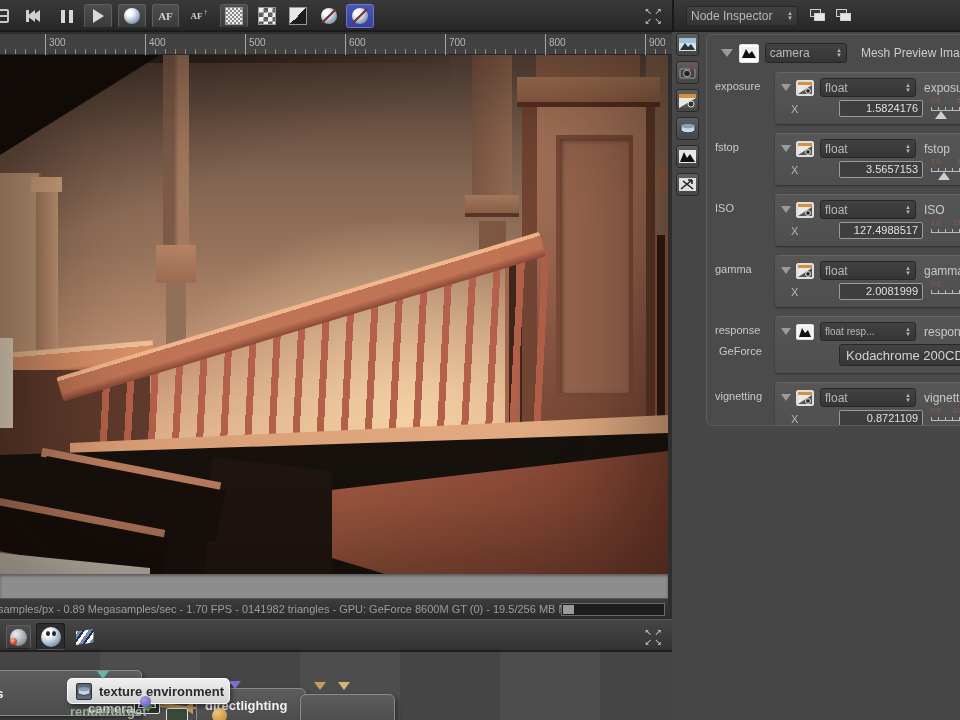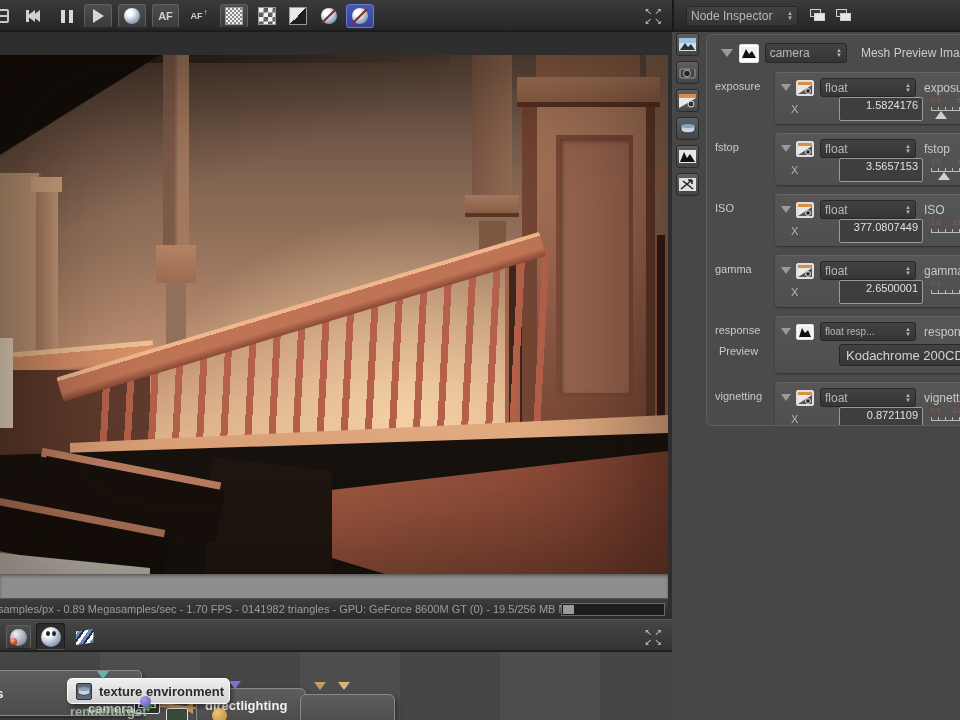--- a/index.html
+++ b/index.html
@@ -29,21 +29,21 @@
   .checker-coarse{width:18px;height:18px;border:1px solid #999;background-color:#f2f2f2;
       background-image:linear-gradient(45deg,#555 25%,transparent 25%,transparent 75%,#555 75%),
                        linear-gradient(45deg,#555 25%,transparent 25%,transparent 75%,#555 75%);
       background-size:9px 9px;background-position:0 0,4.5px 4.5px;}
   .halfsquare{width:18px;height:18px;border:1px solid #999;
       background:linear-gradient(135deg,#e8e8e8 0 50%,#1e1e1e 50% 100%);}
   .gridicon{width:14px;height:14px;border:2px solid #c9c9c9;border-radius:2px;
       background:linear-gradient(#c9c9c9 2px,transparent 2px) 0 4px/14px 6px repeat-y;}
   .expand{display:grid;grid-template-columns:9px 9px;grid-template-rows:9px 9px;gap:1px;
       font-size:9px;line-height:9px;color:#cfcfcf;font-family:"DejaVu Sans",sans-serif;}
-  .aftxt{font-weight:bold;font-size:11px;letter-spacing:0;}
+  .aftxt{font-weight:bold;font-size:11px;letter-spacing:0;font-family:Liberation Serif, serif;}
   .afup{font-size:8px;margin-left:1px;transform:translateY(-4px);}
   
   .panel-topbar{position:absolute;left:672px;top:0;width:288px;height:32px;
       background:linear-gradient(#3a3a3a,#272727);border-bottom:2px solid #1c1c1c;border-left:2px solid #191919;}
   .dropdown{background:linear-gradient(#424242,#353535);border:1px solid #272727;border-radius:3px;
       color:#b8b8b8;font-size:12px;display:flex;align-items:center;padding:0 4px;position:relative;}
   .spinner{margin-left:auto;display:flex;flex-direction:column;line-height:5px;font-size:6px;color:#b5b5b5;}
   .layericon{position:relative;width:16px;height:13px;}
   .layericon i{position:absolute;display:block;width:11px;height:8px;border:1px solid #cfcfcf;background:#3a3a3a;}
   .layericon i.b{left:4px;top:4px;background:#e6e6e6;}
@@ -103,21 +103,21 @@
   .pgroup{display:flex;margin-bottom:9px;}
   .plabel{width:62px;padding:8px 0 0 2px;font-size:11px;color:#c9c9c9;flex:none;}
   .pbox{flex:1;background:linear-gradient(#565656,#4e4e4e);border-radius:4px;border-top:1px solid #666;
       box-shadow:0 1px 2px rgba(0,0,0,.4);padding:4px 0 5px 4px;position:relative;}
   .prow{display:flex;align-items:center;height:21px;white-space:nowrap;}
   .prow .exp-tri{margin:0 5px 0 2px;border-top-width:7px;border-left-width:5px;border-right-width:5px;}
   .minitile{width:18px;height:16px;flex:none;margin-right:6px;}
   .pdrop{width:96px;height:19px;flex:none;}
   .pname{margin-left:8px;font-size:12px;color:#c8c8c8;overflow:hidden;width:44px;flex:none;}
   .axis{width:14px;margin-left:12px;font-size:11px;color:#b5b5b5;flex:none;}
-  .valbox{width:84px;height:24px;margin-left:34px;background:#3e3e3e;border:1px solid #9a9a9a;
+  .valbox{width:84px;height:17px;margin-left:34px;background:#3e3e3e;border:1px solid #9a9a9a;
       border-radius:2px;color:#e0e0e0;font-size:11px;text-align:right;padding:1px 4px 0 0;flex:none;}
   .mslider{position:relative;width:56px;height:18px;margin-left:8px;flex:none;}
   .mslider .mn{position:absolute;top:-3px;font-size:7px;color:#9c5a48;}
   .mslider .rule{position:absolute;left:0;right:4px;top:7px;height:4px;border-bottom:1px solid #bbb;
       background:repeating-linear-gradient(90deg,#bbb 0 1px,transparent 1px 7px);}
   .mslider .mark{position:absolute;top:11px;width:0;height:0;border-left:6px solid transparent;
       border-right:6px solid transparent;border-bottom:8px solid #cfcfcf;}
   .presetbox{height:22px;background:linear-gradient(#424242,#363636);border:1px solid #272727;border-radius:3px;
       color:#d2d2d2;font-size:13px;display:flex;align-items:center;padding:0 6px;margin-left:60px;width:180px;flex:none;}
   .plabel2{position:absolute;left:-60px;top:3px;font-size:11px;color:#c9c9c9;}
@@ -192,20 +192,29 @@
     <div style="position:absolute;left:136px;top:9px;" class="layericon">
         <i></i>
         <i class="b"></i>
       </div>
     <div style="position:absolute;left:162px;top:9px;" class="layericon">
         <i></i>
         <i class="b"></i>
       </div>
   </div>
 
+  <div class="ruler">
+    <span class="rtick" style="left:45px">300</span>
+    <span class="rtick" style="left:145px">400</span>
+    <span class="rtick" style="left:245px">500</span>
+    <span class="rtick" style="left:345px">600</span>
+    <span class="rtick" style="left:445px">700</span>
+    <span class="rtick" style="left:545px">800</span>
+    <span class="rtick" style="left:645px">900</span>
+  </div>
 
   <div class="viewport">
 
     <div class="abs" style="left:0;top:0;width:668px;height:519px;
          background:linear-gradient(180deg,#5f4c40 0%,#7b5f4e 16%,#96735c 38%,#c39374 60%,#e9bd94 78%,#edc59b 100%);"></div>
     <div class="abs" style="left:150px;top:160px;width:470px;height:290px;
          background:radial-gradient(ellipse at 55% 70%,rgba(250,216,170,.85) 0%,rgba(250,216,170,0) 70%);"></div>
     <div class="abs" style="left:0;top:0;width:450px;height:175px;
          background:linear-gradient(160deg,rgba(35,22,15,.45),rgba(35,22,15,0) 60%);"></div>
 
@@ -536,21 +545,21 @@
               <span>float</span>
               <span class="spinner">
                   <i>▲</i>
                   <i>▼</i>
                 </span>
             </div>
             <span class="pname">ISO</span>
           </div>
           <div class="prow">
             <span class="axis">X</span>
-            <span class="valbox">377.0807449</span>
+            <span class="valbox">127.4988517</span>
             <span class="mslider">
               <span class="mn" style="left:0;">1.0</span>
               <span class="mn" style="left:22px;">134.</span>
               <span class="rule"></span>
             </span>
           </div>
         </div>
       </div>
 
       <div class="pgroup">
@@ -570,21 +579,21 @@
               <span>float</span>
               <span class="spinner">
                   <i>▲</i>
                   <i>▼</i>
                 </span>
             </div>
             <span class="pname">gamma</span>
           </div>
           <div class="prow">
             <span class="axis">X</span>
-            <span class="valbox">2.6500001</span>
+            <span class="valbox">2.0081999</span>
             <span class="mslider">
               <span class="mn" style="left:0;">0.1</span>
               <span class="rule"></span>
 
             </span>
           </div>
         </div>
       </div>
 
       <div class="pgroup">
@@ -601,21 +610,21 @@
             <div class="dropdown pdrop">
               <span style="font-size:10px;">float resp...</span>
               <span class="spinner">
                   <i>▲</i>
                   <i>▼</i>
                 </span>
             </div>
             <span class="pname">response</span>
           </div>
           <div class="prow" style="position:relative;height:26px;">
-            <span class="plabel2">Preview</span>
+            <span class="plabel2">GeForce</span>
             <span class="presetbox">
               <span>Kodachrome 200CD</span>
             </span>
           </div>
         </div>
       </div>
 
       <div class="pgroup">
         <span class="plabel">vignetting</span>
         <div class="pbox">

